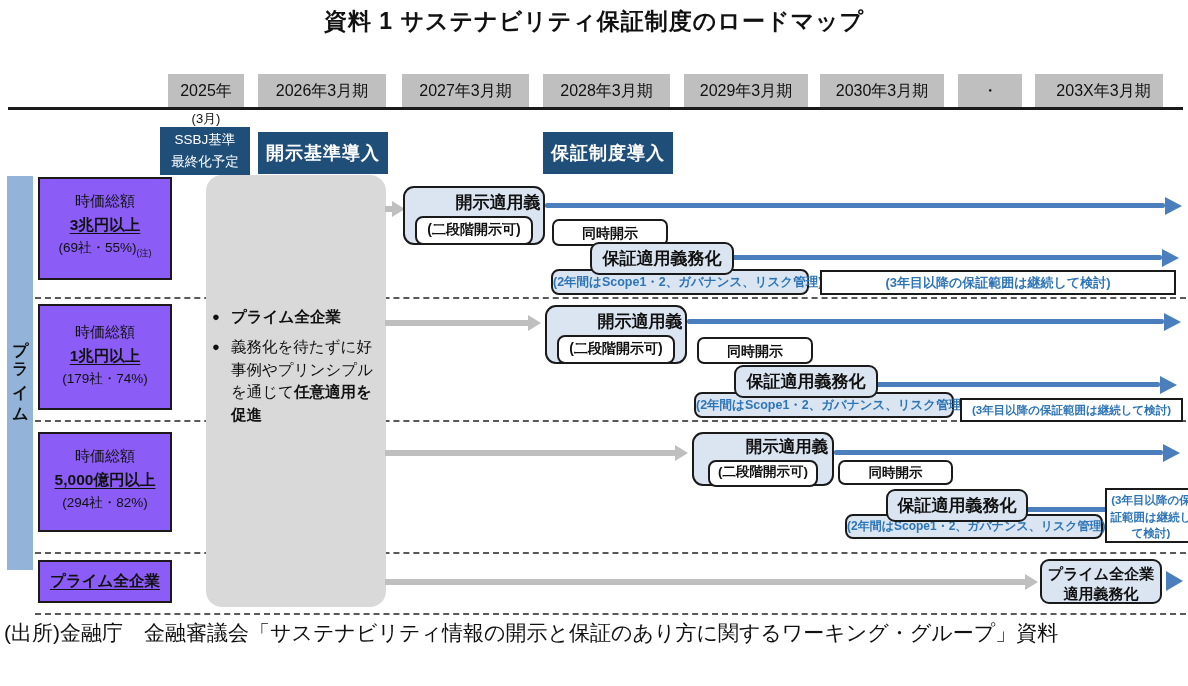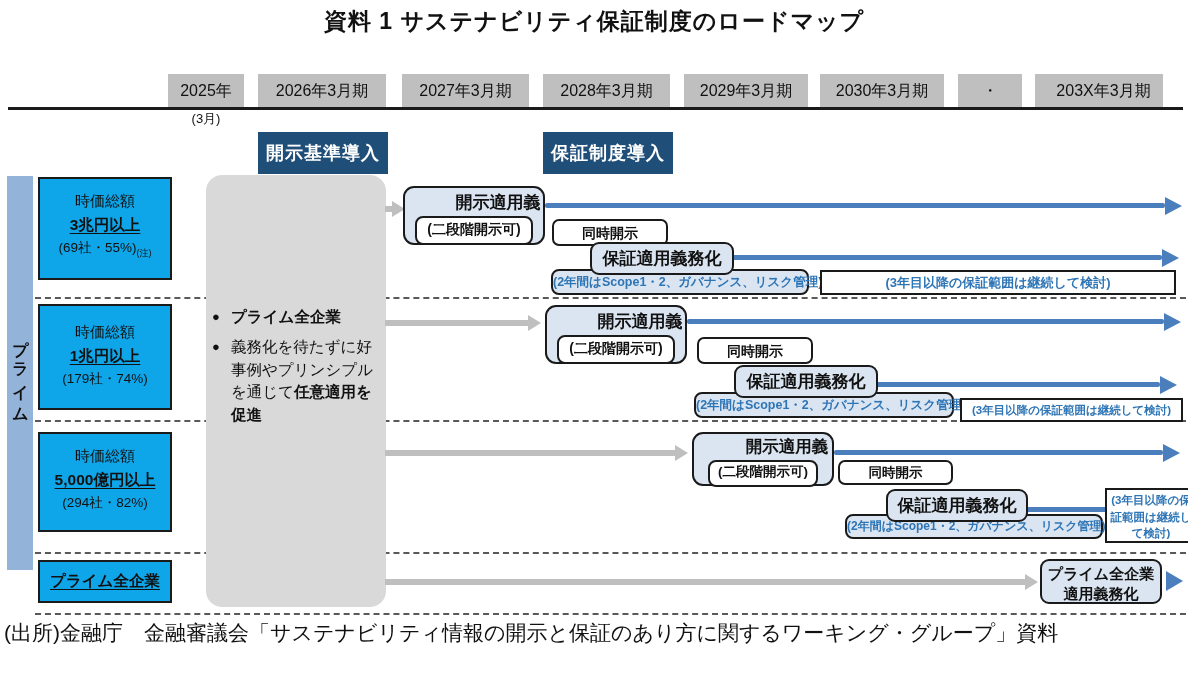--- a/index.html
+++ b/index.html
@@ -12,21 +12,21 @@
   .march{left:168px;top:110px;width:76px;text-align:center;font-size:13px;}
   .navy{background:#1f4e79;color:#fff;text-align:center;}
   .ssbj{left:160px;top:127px;width:90px;height:48px;font-size:13.5px;line-height:1.65;padding-top:2px;}
   .intro{height:42px;width:130px;top:132px;font-size:18px;font-weight:bold;line-height:42px;letter-spacing:1px;}
   .graybox{left:206px;top:175px;width:180px;height:432px;background:#d9d9d9;border-radius:16px;}
   .bullets{left:212px;top:306px;width:172px;font-size:15.5px;line-height:1.45;}
   .bullet{display:flex;margin-bottom:8px;}
   .bullet .mk{width:19px;flex:0 0 19px;font-size:13px;padding-top:2px;}
   .prime-bar{left:7px;top:176px;width:26px;height:394px;background:#94b3d9;display:flex;align-items:center;justify-content:center;}
   .prime-bar span{writing-mode:vertical-rl;text-orientation:upright;font-size:16px;font-weight:bold;letter-spacing:4px;}
-  .rowbox{left:38px;width:134px;background:#0ea5e9;border:2.5px solid #1a1a1a;text-align:center;}
+  .rowbox{left:38px;width:134px;background:#8b5cf6;border:2.5px solid #1a1a1a;text-align:center;}
   .rowbox .l1{font-size:15px;margin-top:13px;}
   .rowbox .l2{font-size:15.5px;font-weight:bold;text-decoration:underline;text-underline-offset:3px;margin-top:4px;}
   .rowbox .l3{font-size:13.5px;margin-top:3px;}
   .rowbox .note{font-size:9px;vertical-align:sub;}
   .dash{left:35px;width:1151px;border-top:2px dashed #595959;height:0;}
   .ab{height:5px;background:#4a7ebc;border-radius:2px;}
   .ab:after{content:"";position:absolute;right:-17px;top:50%;transform:translateY(-50%);width:0;height:0;
     border-left:17px solid #4a7ebc;border-top:9px solid transparent;border-bottom:9px solid transparent;}
   .ag{height:6px;background:#bfbfbf;}
   .ag:after{content:"";position:absolute;right:-13px;top:50%;transform:translateY(-50%);width:0;height:0;
@@ -53,20 +53,24 @@
   <div class="abs ybox" style="left:258px;width:128px;">2026年3月期</div>
   <div class="abs ybox" style="left:402px;width:127px;">2027年3月期</div>
   <div class="abs ybox" style="left:543px;width:127px;">2028年3月期</div>
   <div class="abs ybox" style="left:684px;width:124px;">2029年3月期</div>
   <div class="abs ybox" style="left:820px;width:124px;">2030年3月期</div>
   <div class="abs ybox" style="left:958px;width:64px;">・</div>
   <div class="abs ybox" style="left:1035px;width:128px;padding-left:9px;">203X年3月期</div>
   <div class="abs topline"></div>
 
   <div class="abs march">(3月)</div>
+  <div class="abs navy ssbj">
+    <div>SSBJ基準</div>
+    <div>最終化予定</div>
+  </div>
   <div class="abs navy intro" style="left:258px;">開示基準導入</div>
   <div class="abs navy intro" style="left:543px;">保証制度導入</div>
 
   <div class="abs dash" style="top:297px;"></div>
   <div class="abs dash" style="top:420px;"></div>
   <div class="abs dash" style="top:552px;"></div>
   <div class="abs dash" style="top:613px;"></div>
 
   <div class="abs graybox"></div>
   <div class="abs bullets">

